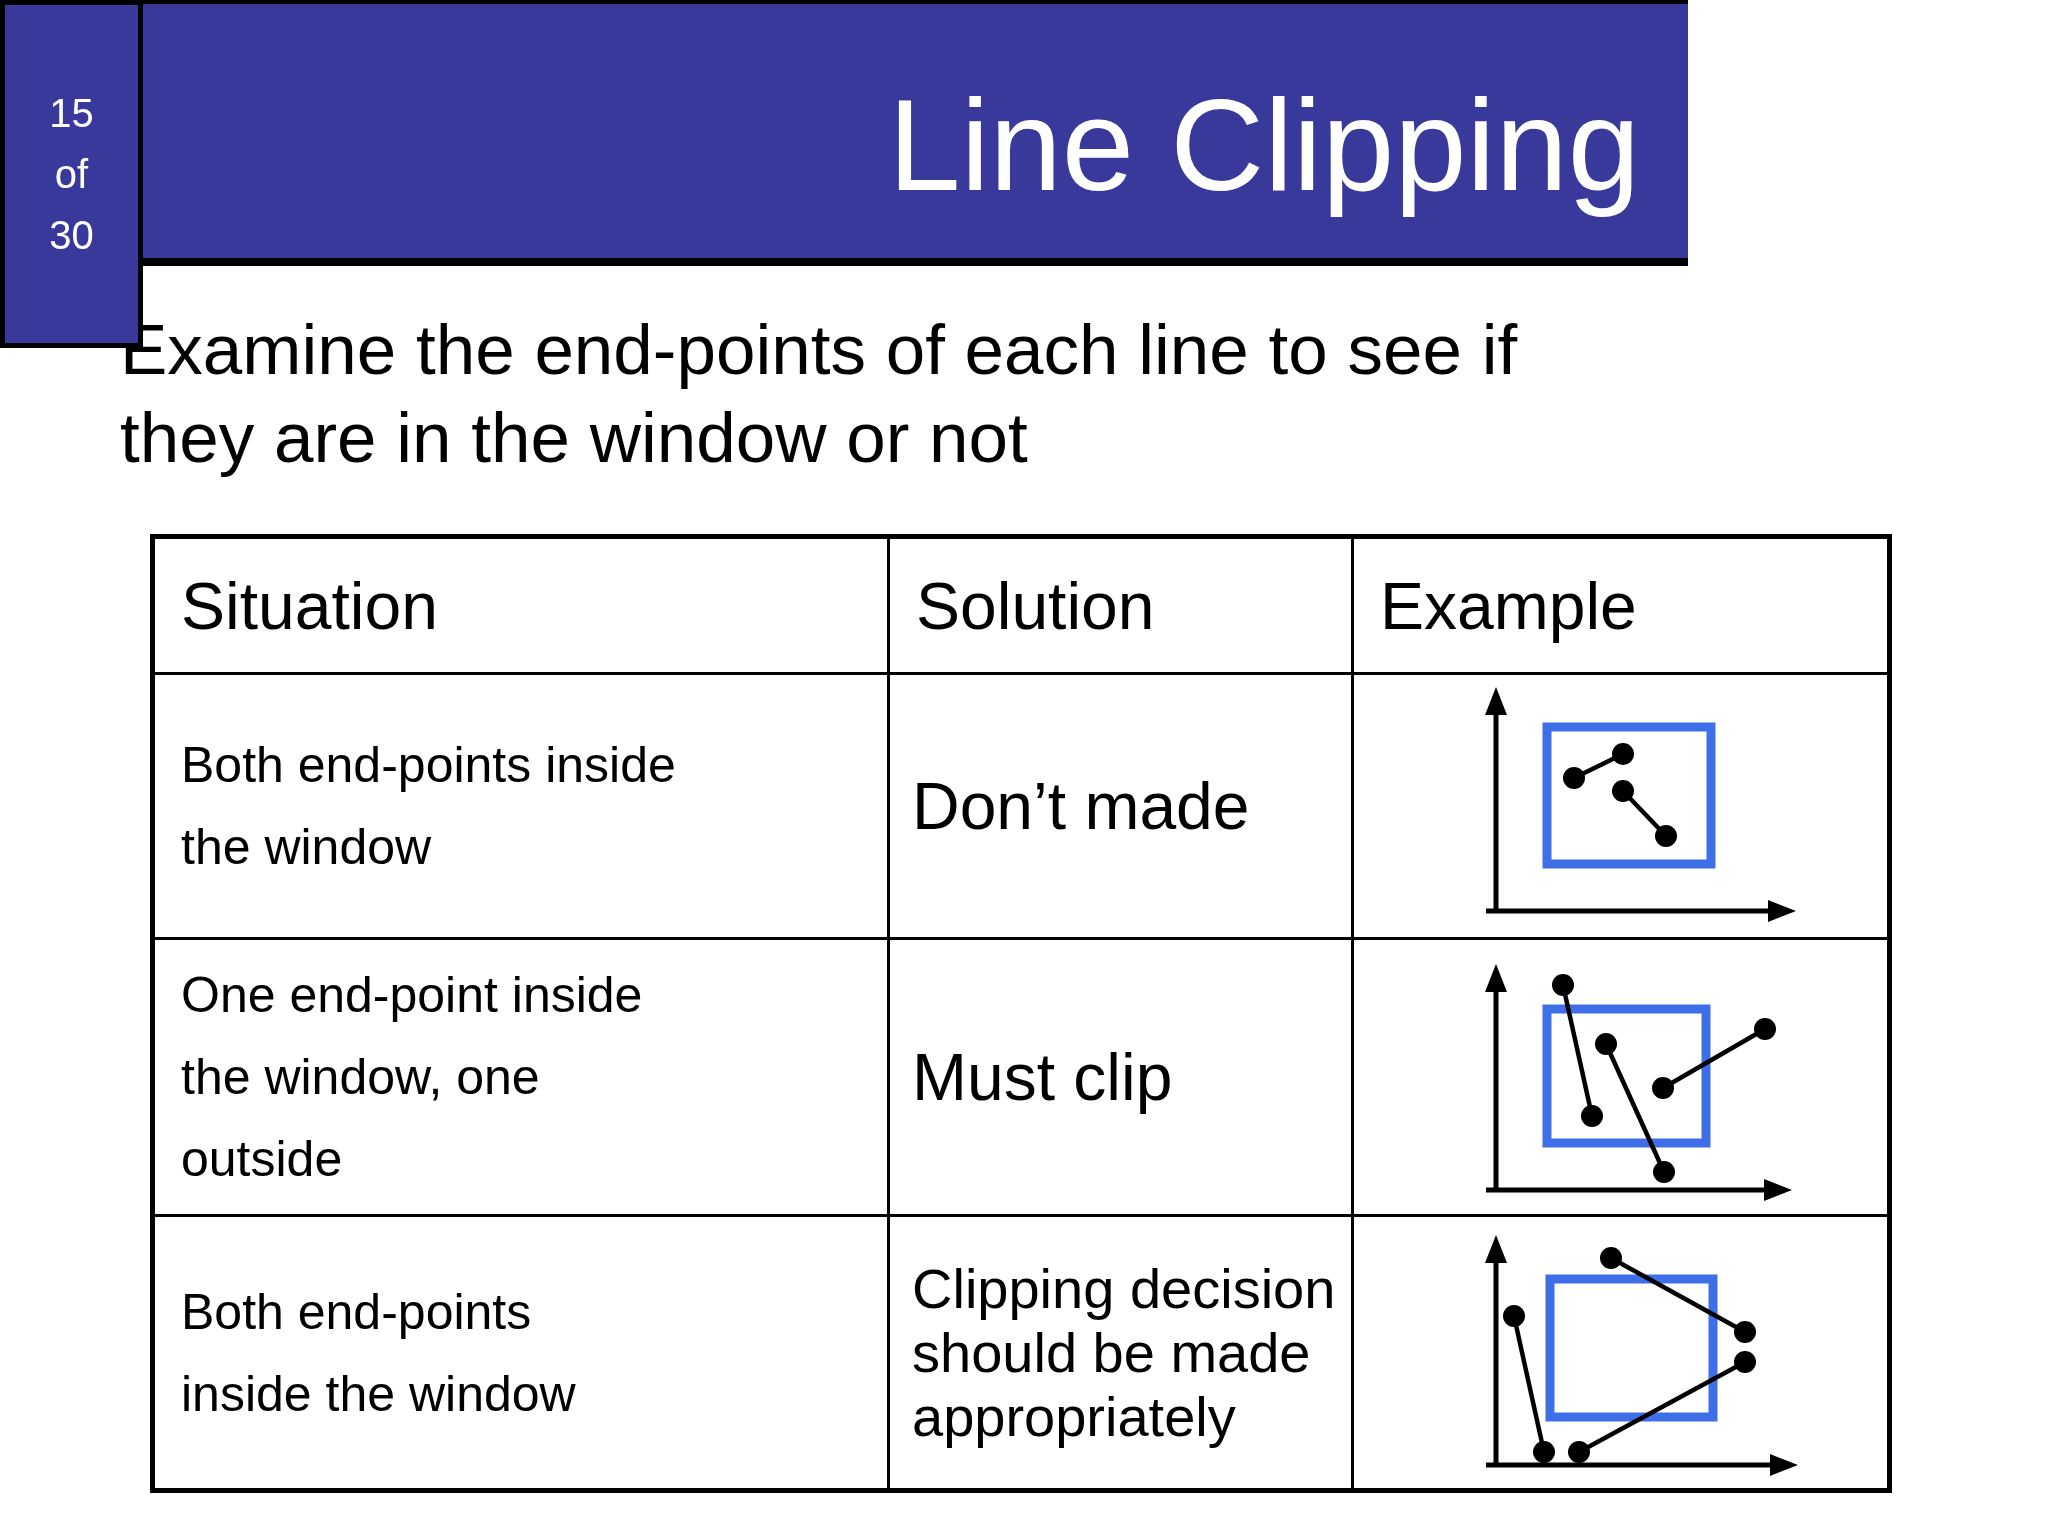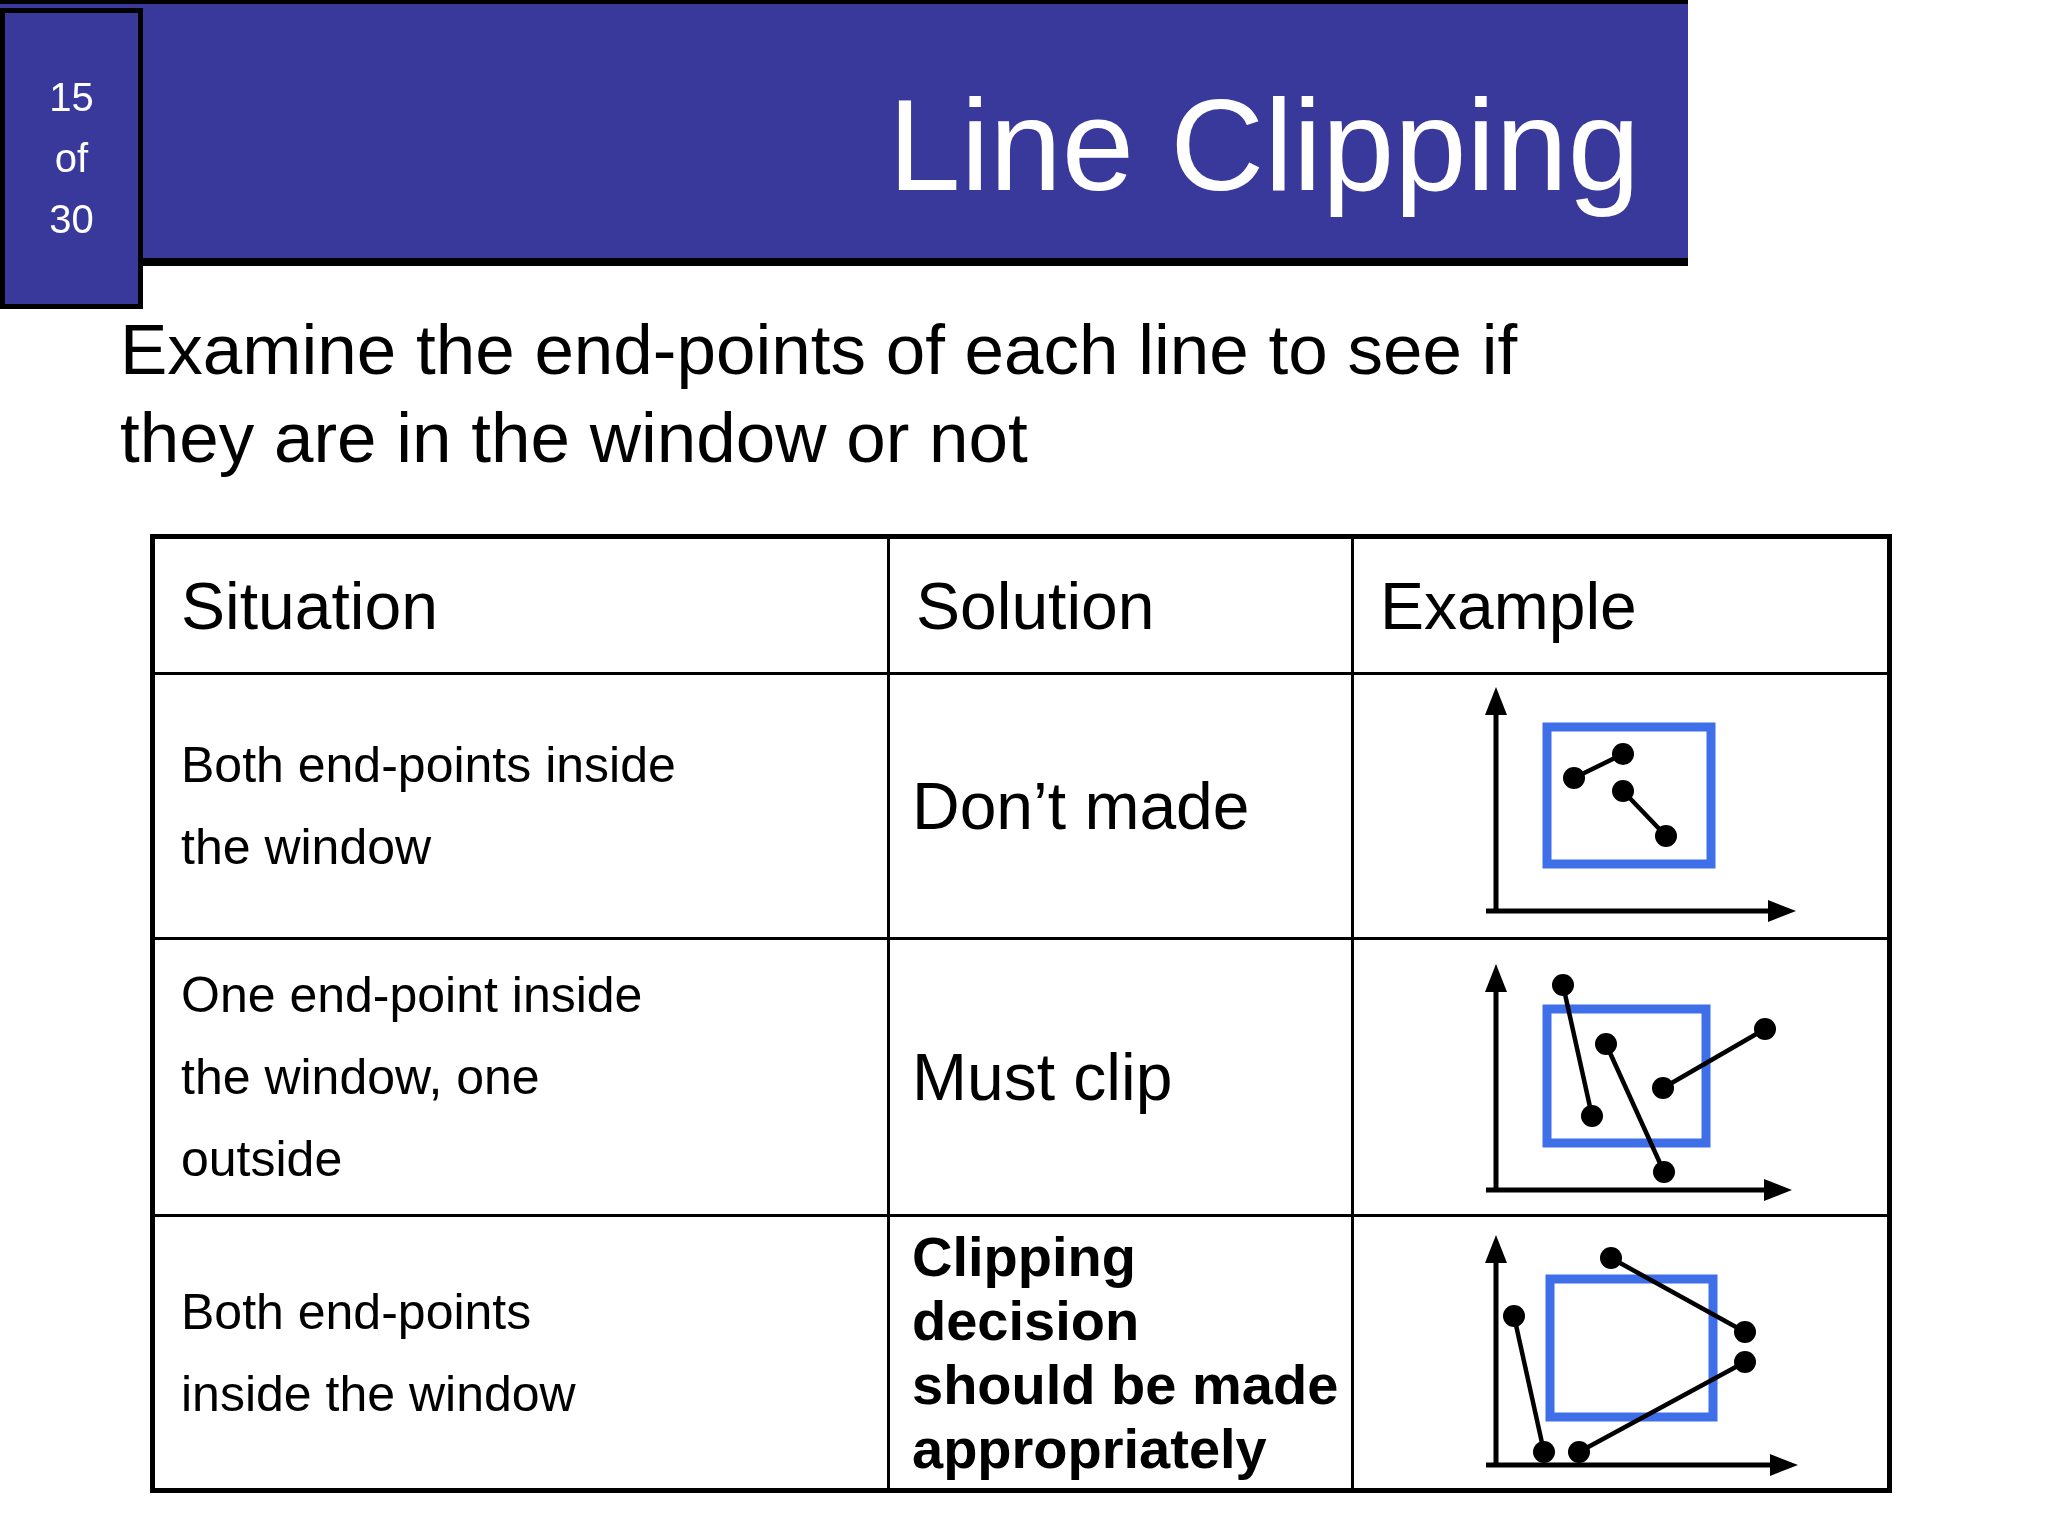--- a/index.html
+++ b/index.html
@@ -15,25 +15,25 @@
     border-bottom:8px solid var(--ink,#000);
     box-sizing:content-box;
     display:flex;align-items:center;justify-content:flex-end;
     padding-right:48px;box-sizing:border-box;
   }
   .title{
     font-size:130px;line-height:140px;color:var(--title_text,#fff);
     padding-top:28px;white-space:nowrap;
   }
   .page-box{
-    position:absolute;left:0;top:0;width:143px;height:301px;
+    position:absolute;left:0;top:0;width:143px;height:348px;
     background:var(--banner,#39399B);
     border:5px solid var(--ink,#000);box-sizing:border-box;z-index:2;
     display:flex;flex-direction:column;justify-content:center;align-items:center;
-    color:var(--title_text,#fff);font-size:40px;line-height:61px;margin-top:8px;
+    color:var(--title_text,#fff);font-size:40px;line-height:61px;
   }
   
   .body-text{
     position:absolute;left:120px;top:306px;
     font-size:71px;line-height:88px;white-space:pre-line;
   }
   
   table.clip-table{
     position:absolute;left:150px;top:534px;width:1737px;height:952px;
     border-collapse:collapse;table-layout:fixed;background:#fff;
@@ -43,21 +43,21 @@
     border:3px solid var(--ink,#000);
     vertical-align:middle;
   }
   tr.r-head{height:137px;}
   tr.r1{height:262px;}
   tr.r2{height:274px;}
   tr.r3{height:271px;}
   th{ text-align:left;font-size:66px;font-weight:normal;padding:0 0 0 26px; }
   td.situation{ font-size:50px;line-height:82px;padding:0 0 0 26px;white-space:pre-line; }
   td.solution{ font-size:66px;line-height:82px;padding:0 0 0 22px;white-space:pre-line; }
-  td.solution.small{ font-size:56px;line-height:64px;font-weight:bold; }
+  td.solution.small{ font-size:56px;line-height:64px; }
   td.example{ padding:0;position:relative;overflow:hidden;vertical-align:top; }
   td.example svg{ display:block; }
 </style>
 </head>
 <body>
 
 <div class="slide">
 
   <div class="banner">
     <div class="title">Line Clipping</div>

